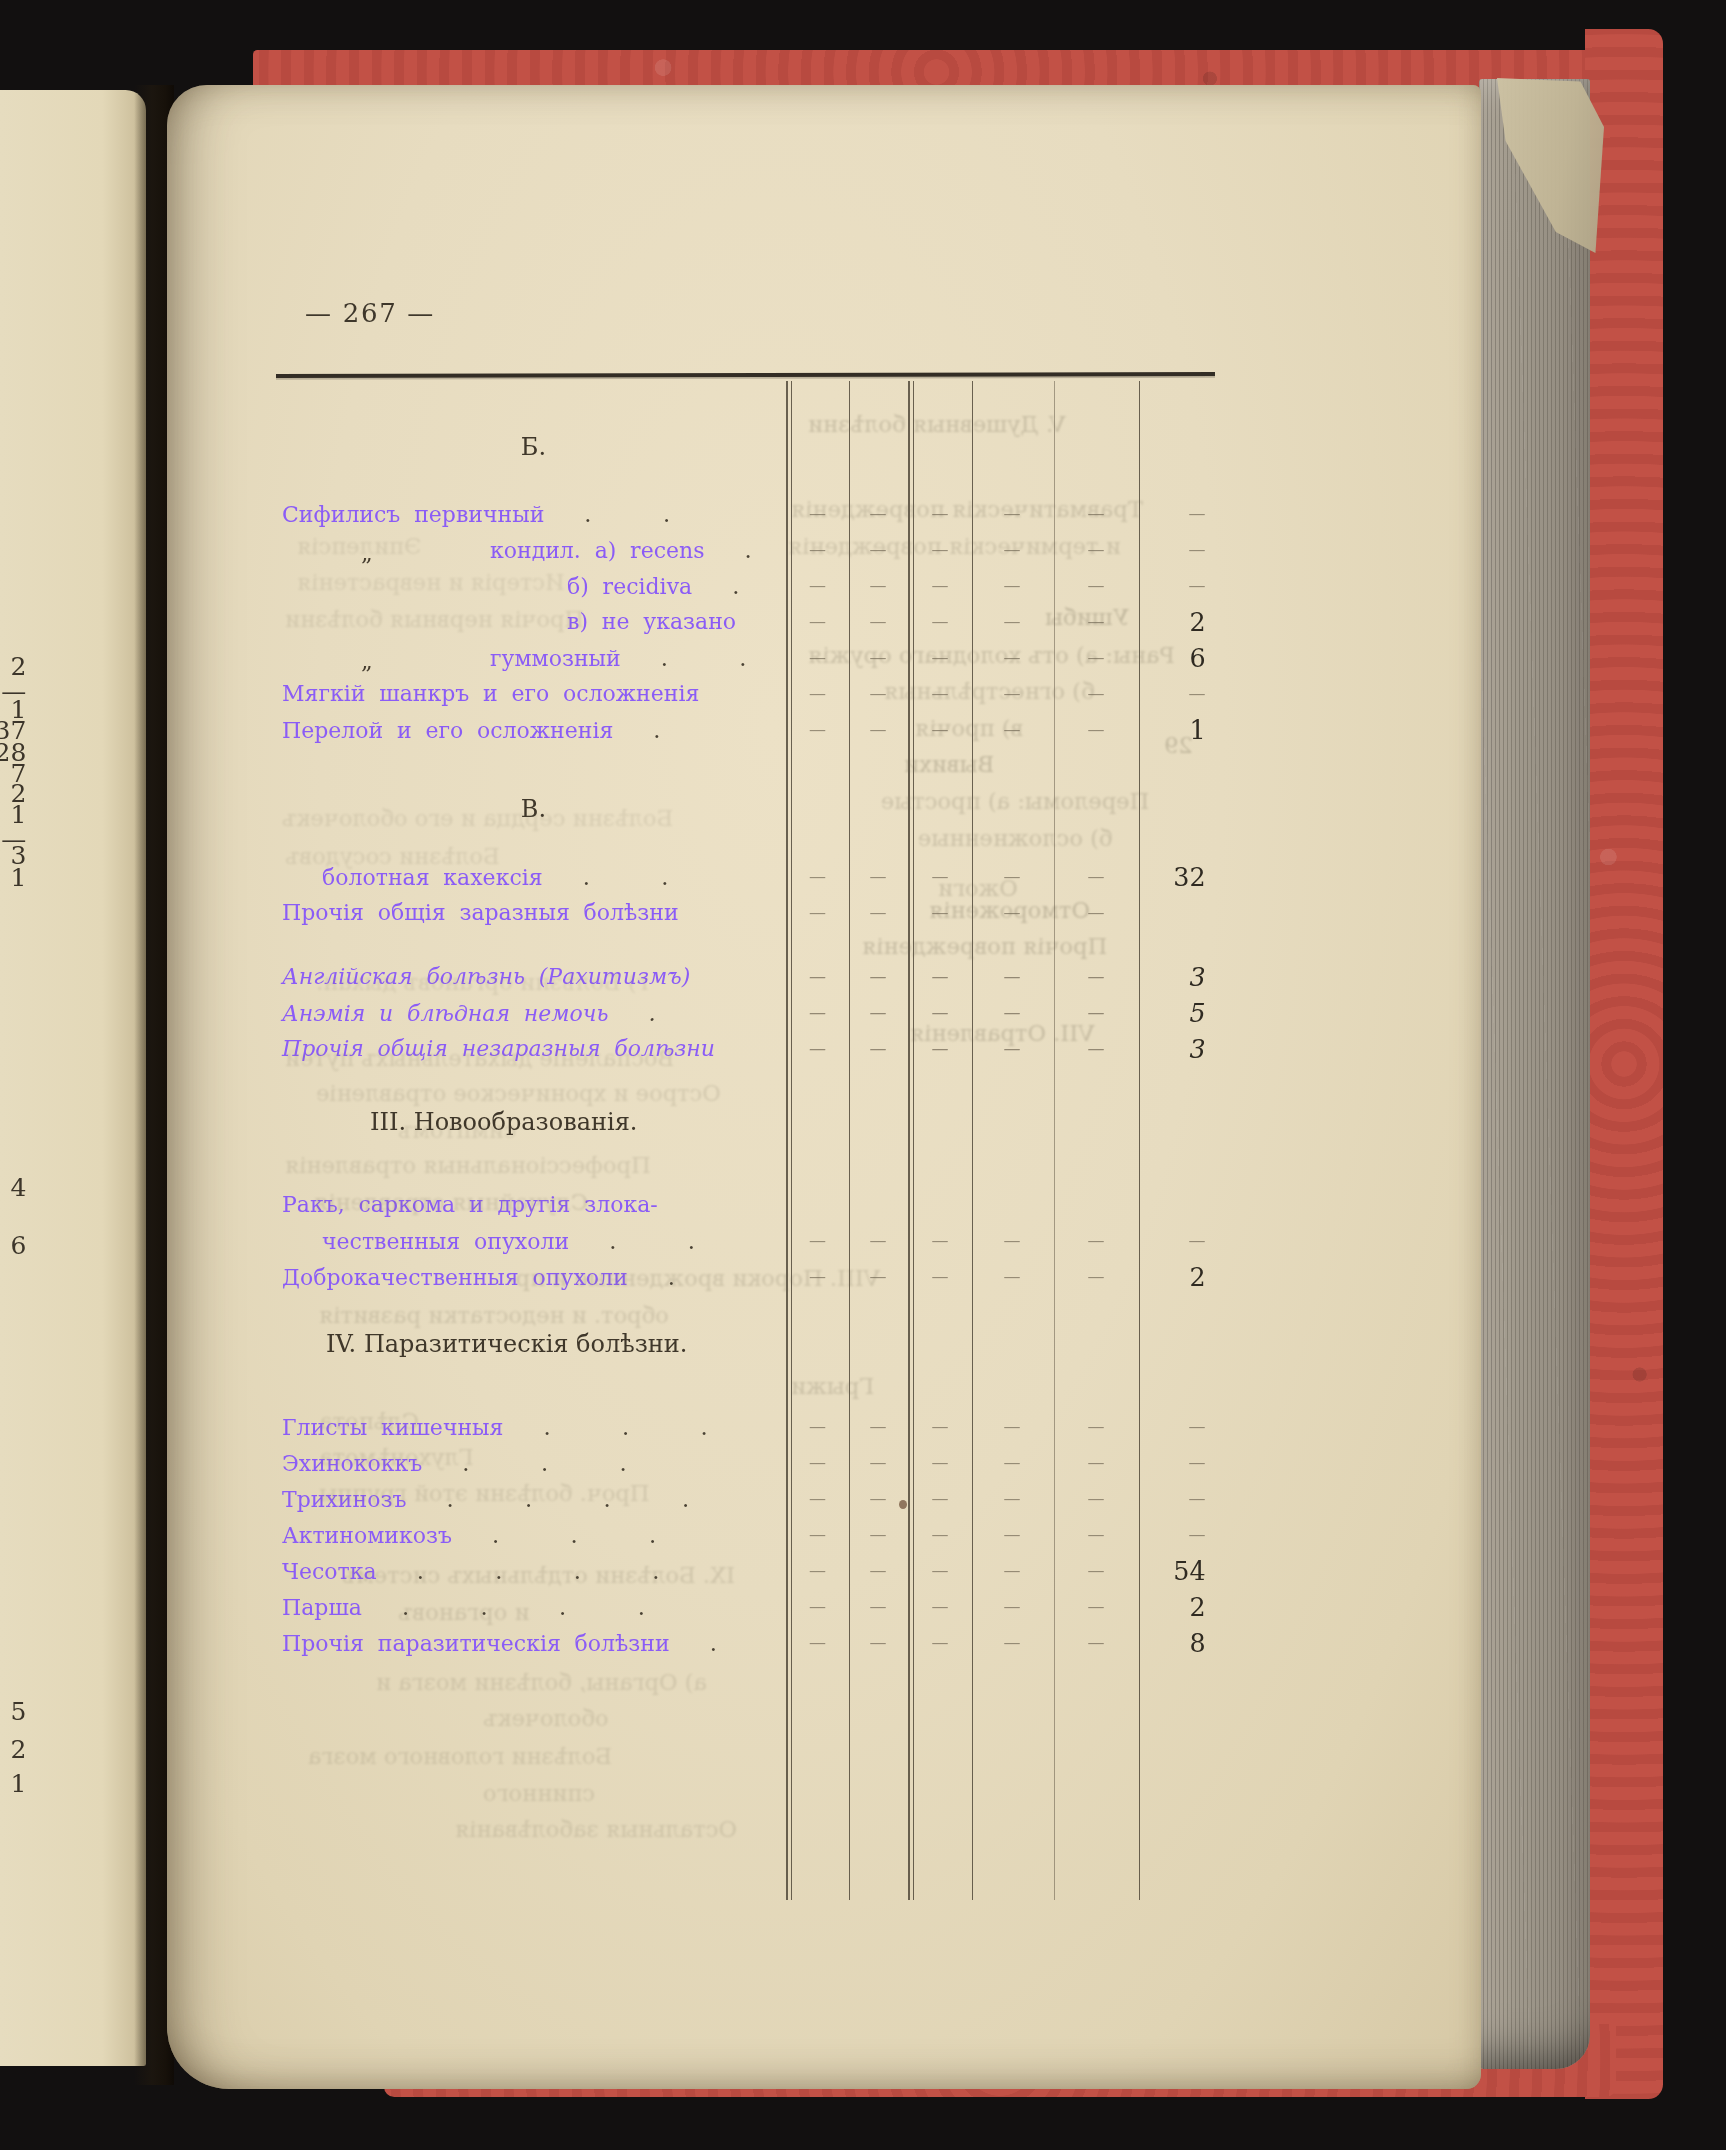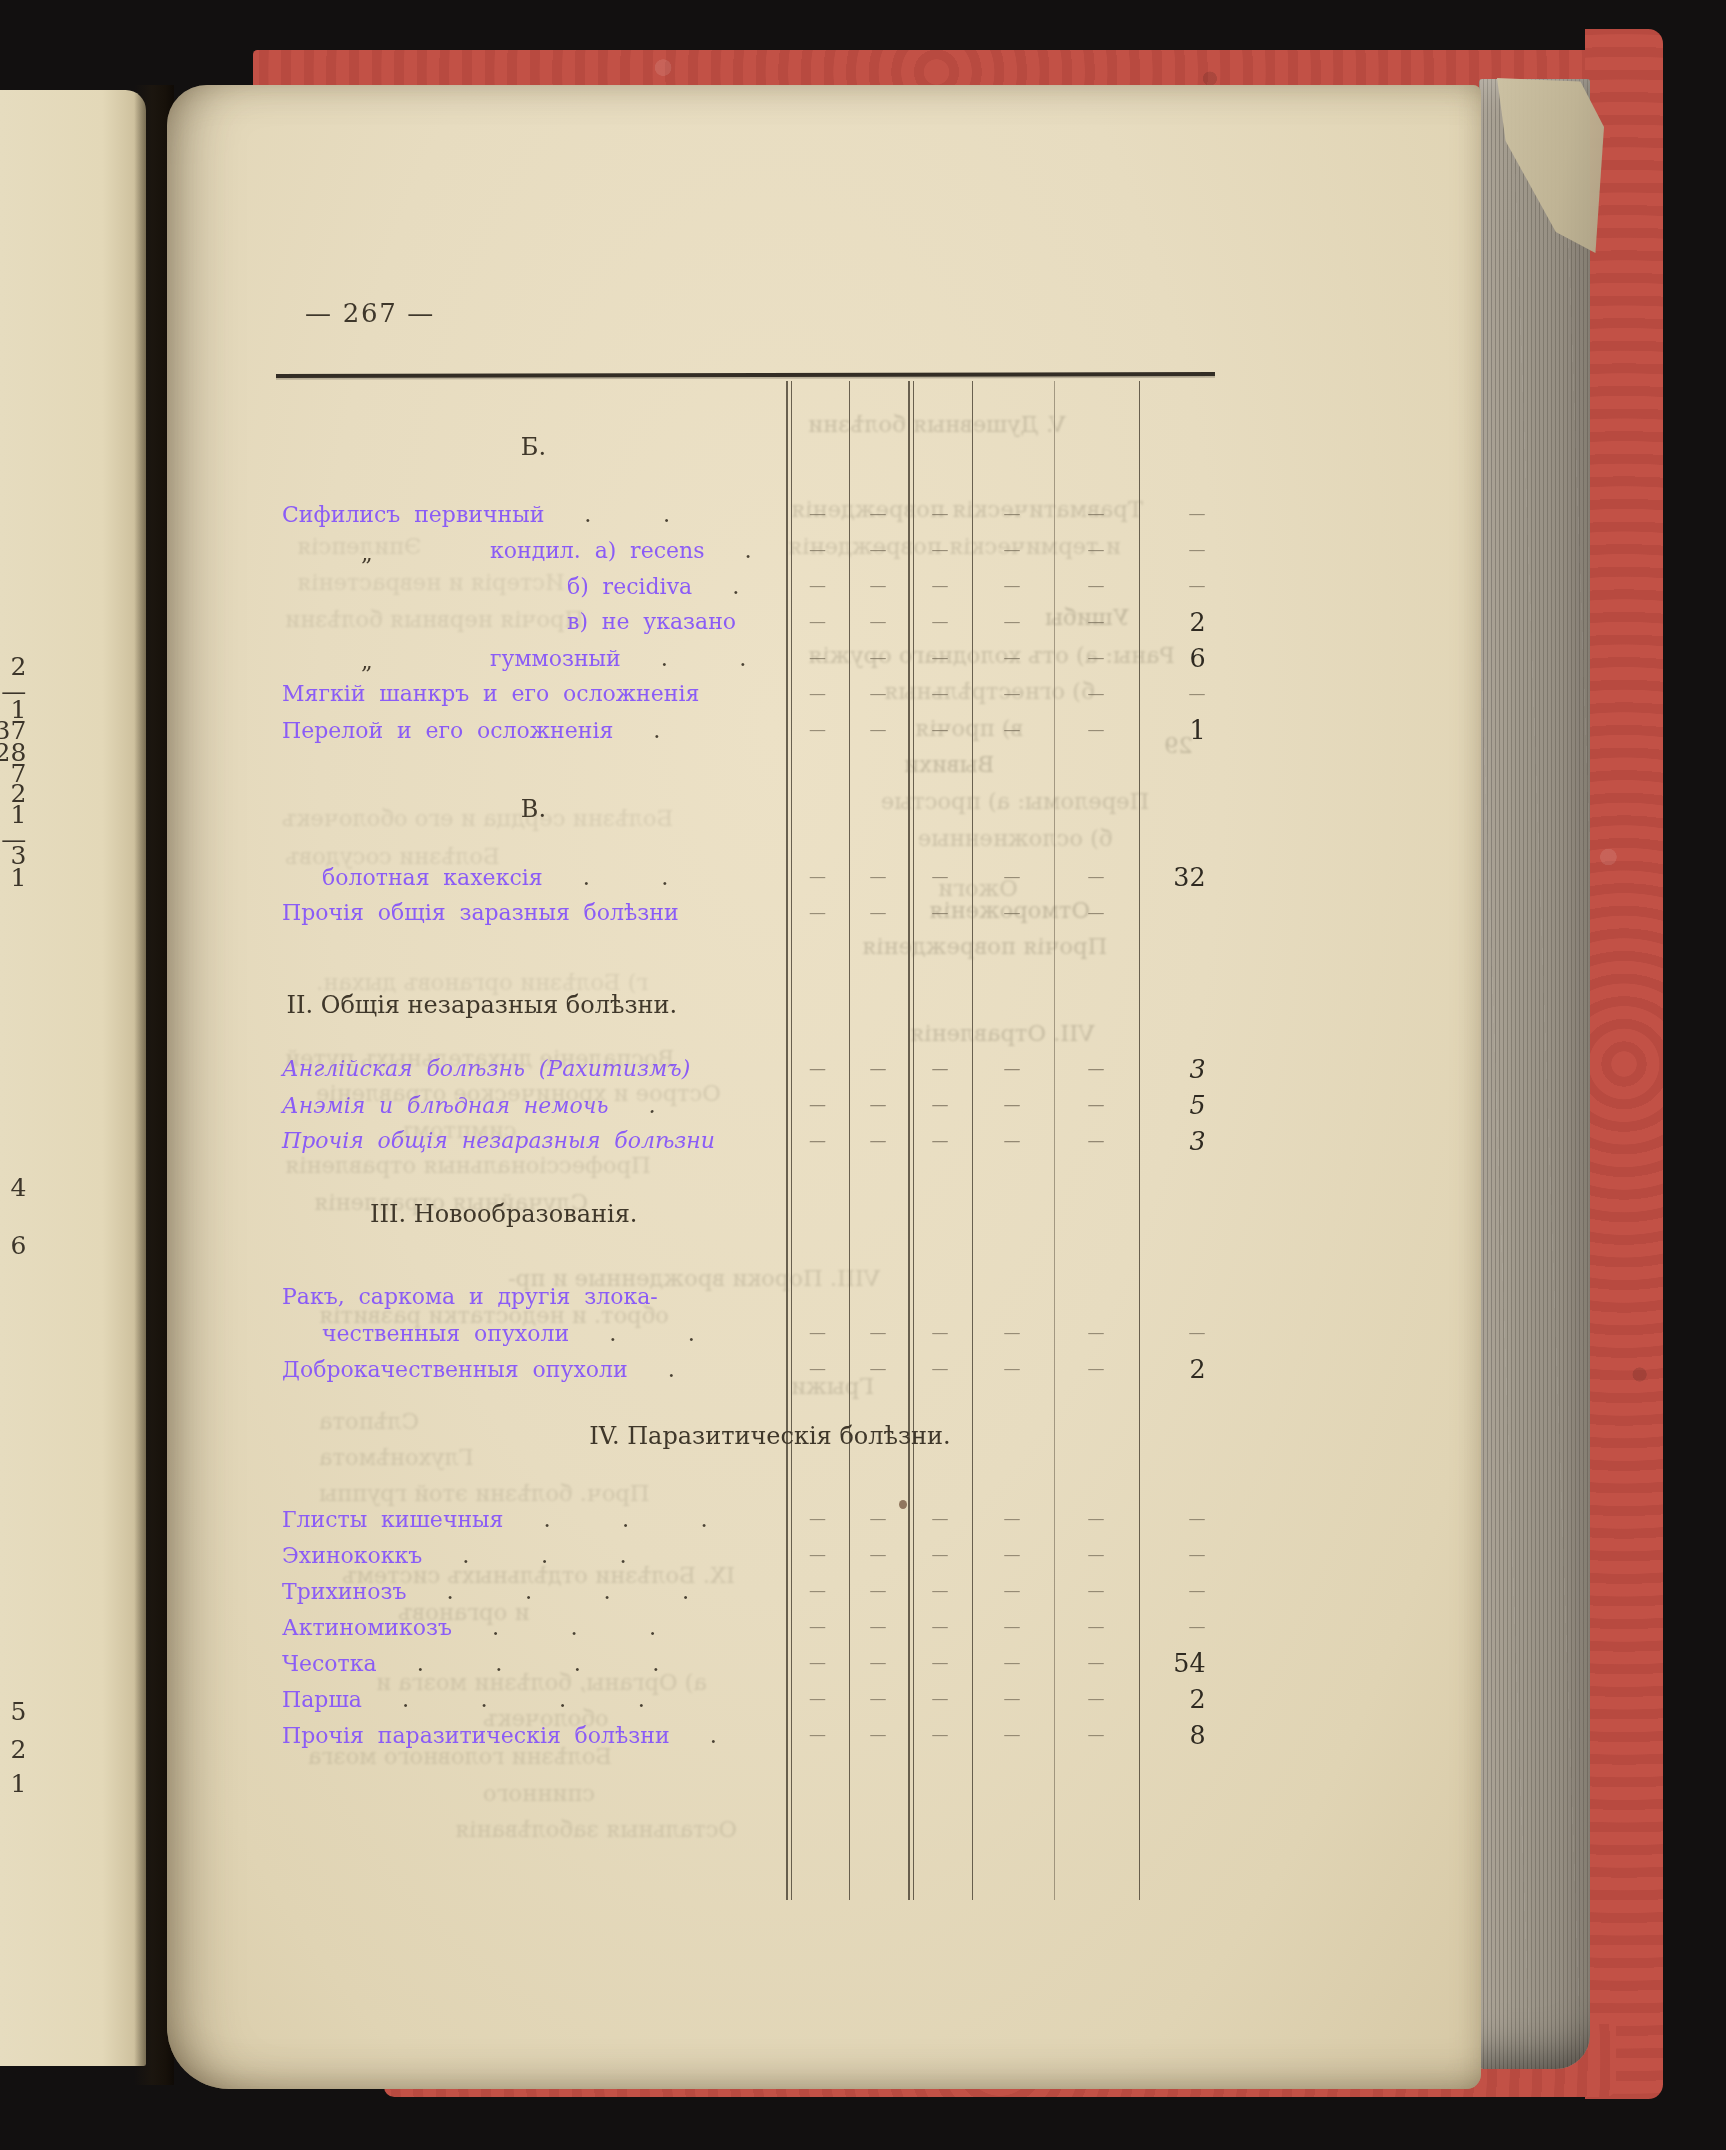--- a/index.html
+++ b/index.html
@@ -49,21 +49,21 @@
   #top-rule{position:absolute;left:276px;top:373px;width:939px;height:4px;background:#332d25;
      transform:rotate(-0.12deg);box-shadow:0 1.7px 0 rgba(51,45,37,.25);}
   .vline{position:absolute;top:381px;height:1519px;background:rgba(62,54,40,.75);}
 
   
   #table-body{position:absolute;left:282px;top:429px;width:932px;}
   .sec-hdr{height:36px;line-height:36px;font-size:24px;color:#3f372a;white-space:nowrap;}
   .hc{width:503px;text-align:center;}
   .h2{padding-left:4.5px;}
   .h3{padding-left:88px;}
-  .h4{padding-left:44px;text-align:center;}
+  .h4{padding-left:44px;}
   .s2 .sec-hdr{margin-top:43px;}
   .s3 .sec-hdr{margin-top:56px;}
   .s4 .sec-hdr{margin-top:37px;}
   .s5 .sec-hdr{margin-top:31px;}
   .s1 .rows{margin-top:30.5px;}
   .s2 .rows{margin-top:32px;}
   .s3 .rows{margin-top:28px;font-style:italic;}
   .s4 .rows{margin-top:47px;}
   .s5 .rows{margin-top:47px;}
   .trow{position:relative;height:36px;line-height:36px;white-space:nowrap;}
@@ -154,21 +154,20 @@
         </div>
       </div>
       <div class="section s2" data-name="table-section">
         <div class="sec-hdr hc" data-name="section-header">В.</div>
         <div class="rows" data-name="section-rows">
           <div class="trow" data-name="table-row"><span class="lab i1" data-name="row-label">болотная кахексія</span><span class="dots" data-name="leader-dots">. .</span><span class="cell c0" data-name="empty-cell-dash">—</span><span class="cell c1" data-name="empty-cell-dash">—</span><span class="cell c2" data-name="empty-cell-dash">—</span><span class="cell c3" data-name="empty-cell-dash">—</span><span class="cell c4" data-name="empty-cell-dash">—</span><span class="cell c5 num" data-name="count-cell">32</span></div>
           <div class="trow" data-name="table-row"><span class="lab i0" data-name="row-label">Прочія общія заразныя болѣзни</span><span class="cell c0" data-name="empty-cell-dash">—</span><span class="cell c1" data-name="empty-cell-dash">—</span><span class="cell c2" data-name="empty-cell-dash">—</span><span class="cell c3" data-name="empty-cell-dash">—</span><span class="cell c4" data-name="empty-cell-dash">—</span><span class="cell c5" data-name="count-cell"></span></div>
         </div>
       </div>
       <div class="section s3" data-name="table-section">
-        <div class="sec-hdr h2" data-name="section-header">II. Общія незаразныя болѣзни.</div>
         <div class="rows" data-name="section-rows">
           <div class="trow" data-name="table-row"><span class="lab i0" data-name="row-label">Англійская болѣзнь (Рахитизмъ)</span><span class="cell c0" data-name="empty-cell-dash">—</span><span class="cell c1" data-name="empty-cell-dash">—</span><span class="cell c2" data-name="empty-cell-dash">—</span><span class="cell c3" data-name="empty-cell-dash">—</span><span class="cell c4" data-name="empty-cell-dash">—</span><span class="cell c5 num" data-name="count-cell">3</span></div>
           <div class="trow" data-name="table-row"><span class="lab i0" data-name="row-label">Анэмія и блѣдная немочь</span><span class="dots" data-name="leader-dots">.</span><span class="cell c0" data-name="empty-cell-dash">—</span><span class="cell c1" data-name="empty-cell-dash">—</span><span class="cell c2" data-name="empty-cell-dash">—</span><span class="cell c3" data-name="empty-cell-dash">—</span><span class="cell c4" data-name="empty-cell-dash">—</span><span class="cell c5 num" data-name="count-cell">5</span></div>
           <div class="trow" data-name="table-row"><span class="lab i0" data-name="row-label">Прочія общія незаразныя болѣзни</span><span class="cell c0" data-name="empty-cell-dash">—</span><span class="cell c1" data-name="empty-cell-dash">—</span><span class="cell c2" data-name="empty-cell-dash">—</span><span class="cell c3" data-name="empty-cell-dash">—</span><span class="cell c4" data-name="empty-cell-dash">—</span><span class="cell c5 num" data-name="count-cell">3</span></div>
         </div>
       </div>
       <div class="section s4" data-name="table-section">
         <div class="sec-hdr h3" data-name="section-header">III. Новообразованія.</div>
         <div class="rows" data-name="section-rows">
           <div class="trow" data-name="table-row"><span class="lab i0" data-name="row-label">Ракъ,  саркома  и  другія   злока-</span></div>

